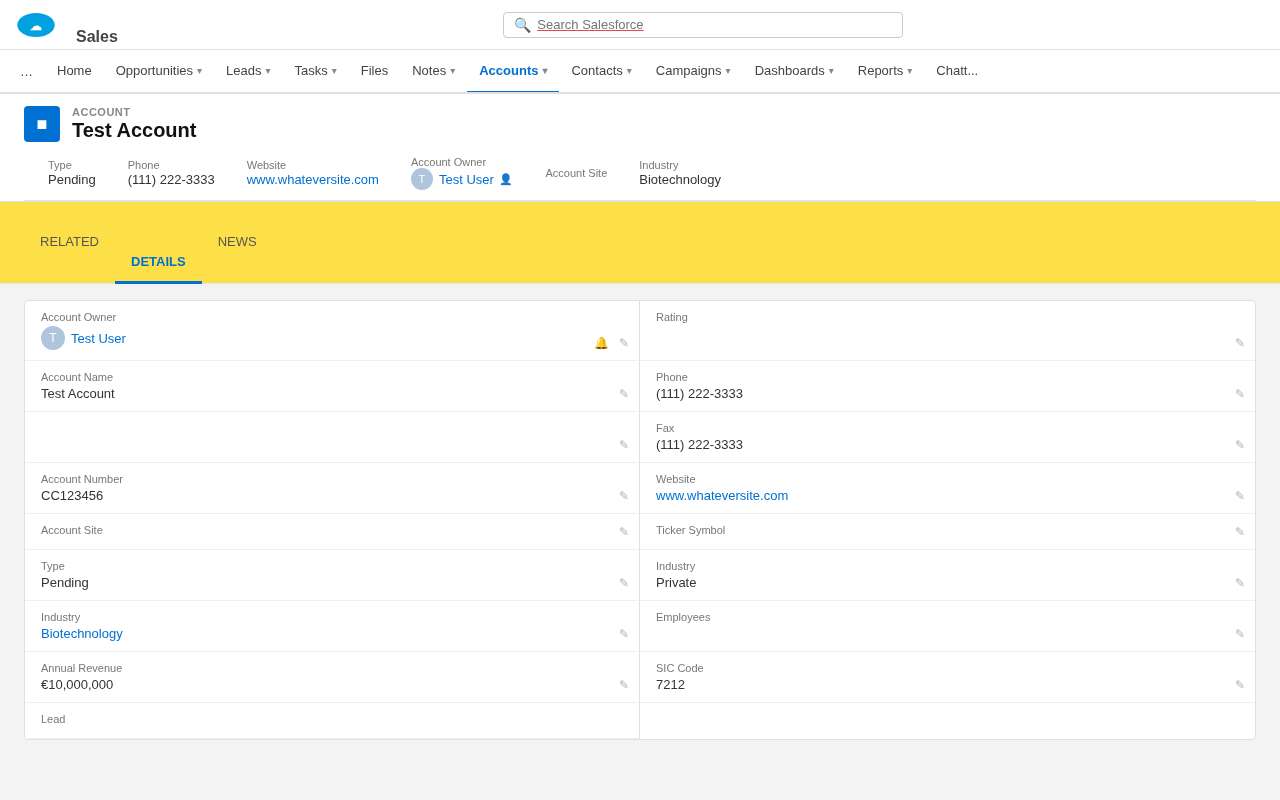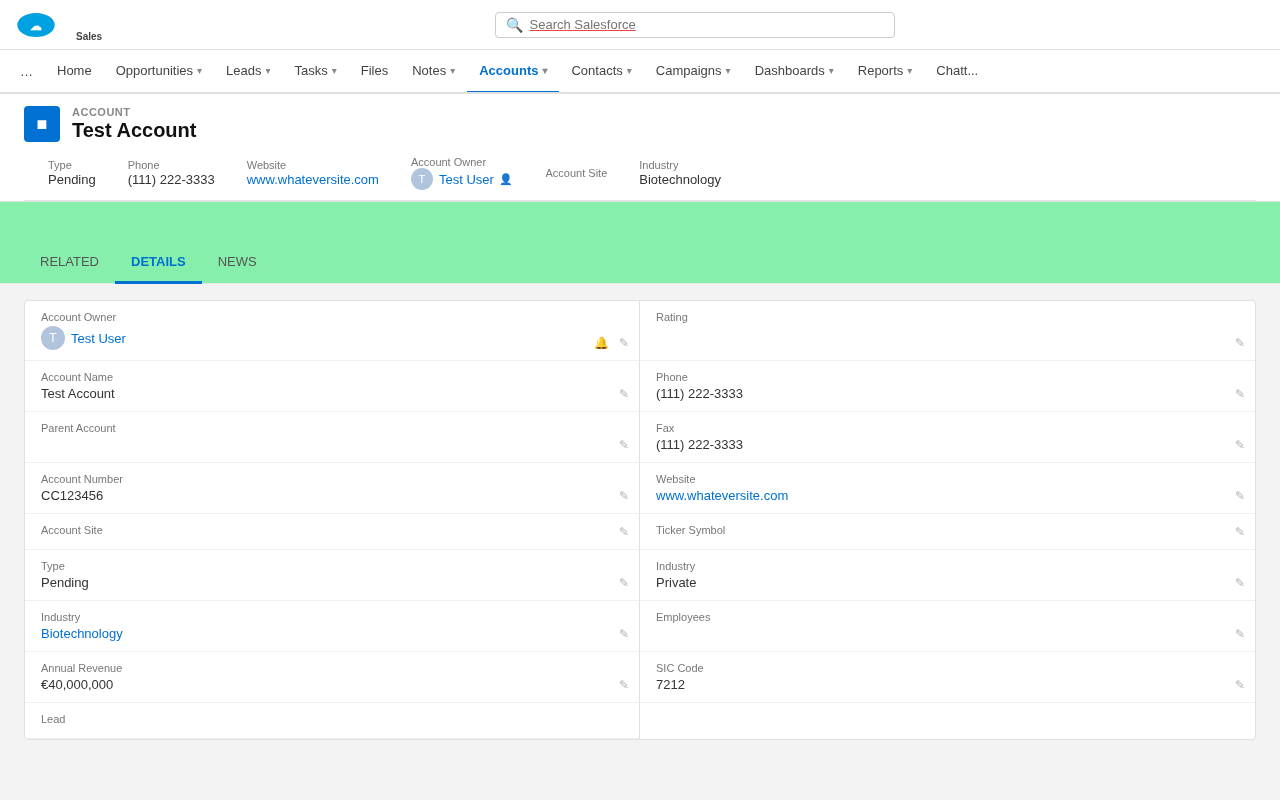--- a/index.html
+++ b/index.html
@@ -13,21 +13,21 @@
       align-items: center;
       padding: 0 16px;
       border-bottom: 1px solid #e0e0e0;
     }
     .top-bar .logo {
       width: 40px;
       height: 28px;
       margin-right: 20px;
     }
     .top-bar .app-name {
-      font-size: 10px;
+      font-size: 16px;
       font-weight: 600;
       color: #444;
       margin-right: 24px;
       margin-top: 24px;
     }
     .search-bar {
       flex: 1;
       max-width: 400px;
       margin: 0 auto;
       display: flex;
@@ -165,23 +165,23 @@
       background: #b0c4de;
       display: flex;
       align-items: center;
       justify-content: center;
       font-size: 11px;
       color: #fff;
     }
 
     
     .tab-bar {
-      background: #86efac;
-      display: flex;
-      align-items: flex-end;
+      background: #fde047;
+      display: flex;
+      align-items: center;
       padding: 0 24px;
       border-bottom: 1px solid #e5e5e5;
     }
     .tab {
       padding: 12px 16px;
       font-size: 13px;
       color: #555;
       cursor: pointer;
       border-bottom: 3px solid transparent;
       margin-bottom: -1px;
@@ -360,21 +360,20 @@
         <span class="detail-label">Account Name</span>
         <span class="detail-value">Test Account</span>
         <span class="detail-edit-icon">✎</span>
       </div>
       <div class="detail-row">
         <span class="detail-label">Phone</span>
         <span class="detail-value">(111) 222-3333</span>
         <span class="detail-edit-icon">✎</span>
       </div>
       <div class="detail-row col-left">
-        <span class="detail-label">Parent Account</span>
         <span class="detail-value"></span>
         <span class="detail-edit-icon">✎</span>
       </div>
       <div class="detail-row">
         <span class="detail-label">Fax</span>
         <span class="detail-value">(111) 222-3333</span>
         <span class="detail-edit-icon">✎</span>
       </div>
       <div class="detail-row col-left">
         <span class="detail-label">Account Number</span>
@@ -410,21 +409,21 @@
         <span class="detail-label">Industry</span>
         <span class="detail-value link">Biotechnology</span>
         <span class="detail-edit-icon">✎</span>
       </div>
       <div class="detail-row">
         <span class="detail-label">Employees</span>
         <span class="detail-edit-icon">✎</span>
       </div>
       <div class="detail-row col-left">
         <span class="detail-label">Annual Revenue</span>
-        <span class="detail-value">€40,000,000</span>
+        <span class="detail-value">€10,000,000</span>
         <span class="detail-edit-icon">✎</span>
       </div>
       <div class="detail-row">
         <span class="detail-label">SIC Code</span>
         <span class="detail-value">7212</span>
         <span class="detail-edit-icon">✎</span>
       </div>
       <div class="detail-row col-left">
         <span class="detail-label">Lead</span>
         <span class="detail-value"></span>

